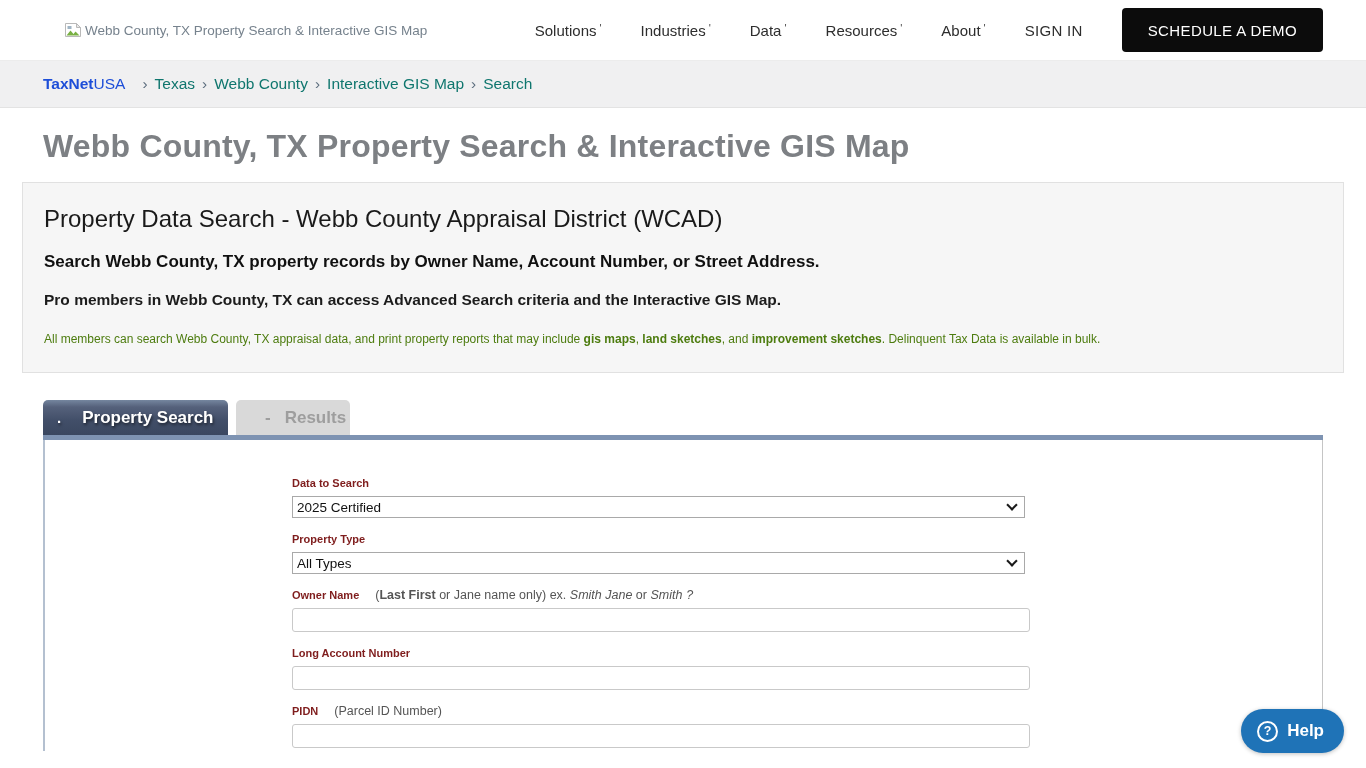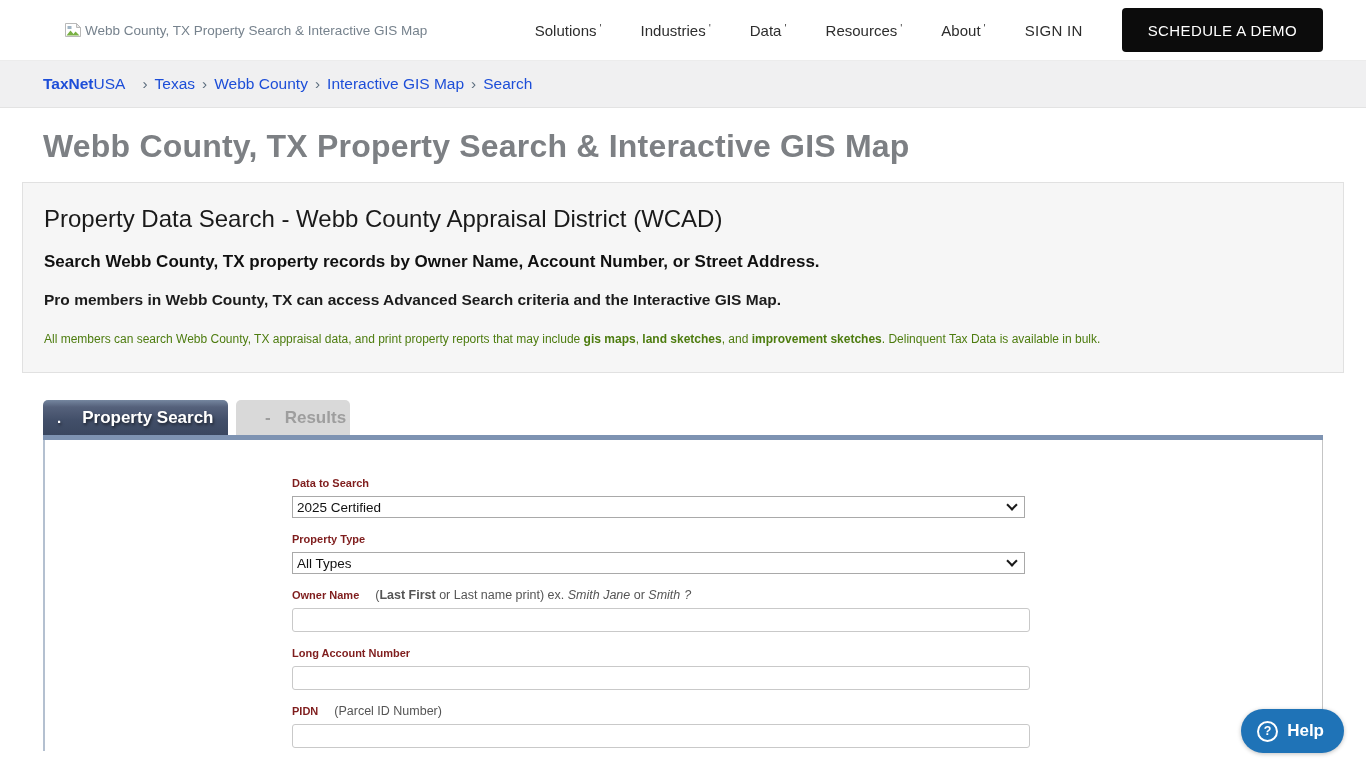--- a/index.html
+++ b/index.html
@@ -31,21 +31,21 @@
 
   
   .breadcrumb {
     height: 47px; background: #f0f0f1; border-bottom: 1px solid #e3e3e3;
     display: flex; align-items: center; padding-left: 43px;
     font-size: 15.5px; color: #5c6d7e;
   }
   .crumb-brand { color: #1d4ed8; margin-right: 10px; }
   .crumb-brand b { font-weight: 700; }
   .crumb-sep { margin: 0 7px; color: #5c6d7e; }
-  .crumb-link { color: #1d4ed8; cursor: pointer; text-align: center; }
+  .crumb-link { color: #0f766e; cursor: pointer; text-align: center; }
 
   
   .page-title {
     margin: 17px 43px 15px 43px;
     font-size: 32px; font-weight: 700; color: #7d8084;
     line-height: 42px; letter-spacing: .2px;
   }
 
   
   .intro-box {
@@ -207,21 +207,21 @@
         <select class="form-select">
           <option>All Types</option>
         </select>
         <span class="select-chevron"></span>
       </div>
     </div>
 
     <div class="field">
       <div class="field-label-row">
         <span class="field-label">Owner Name</span>
-        <span class="field-hint"><span>(</span><b>Last First</b><span> or Last name print) ex. </span><i>Smith Jane</i><span> or </span><i>Smith</i><i class="hint-q">?</i></span>
+        <span class="field-hint"><span>(</span><b>Last First</b><span> or Jane name only) ex. </span><i>Smith Jane</i><span> or </span><i>Smith</i><i class="hint-q">?</i></span>
       </div>
       <input type="text" class="form-text" style="">
     </div>
 
     <div class="field">
       <div class="field-label-row">
           <span class="field-label">Long Account Number</span>
         </div>
       <input type="text" class="form-text" style="">
     </div>

